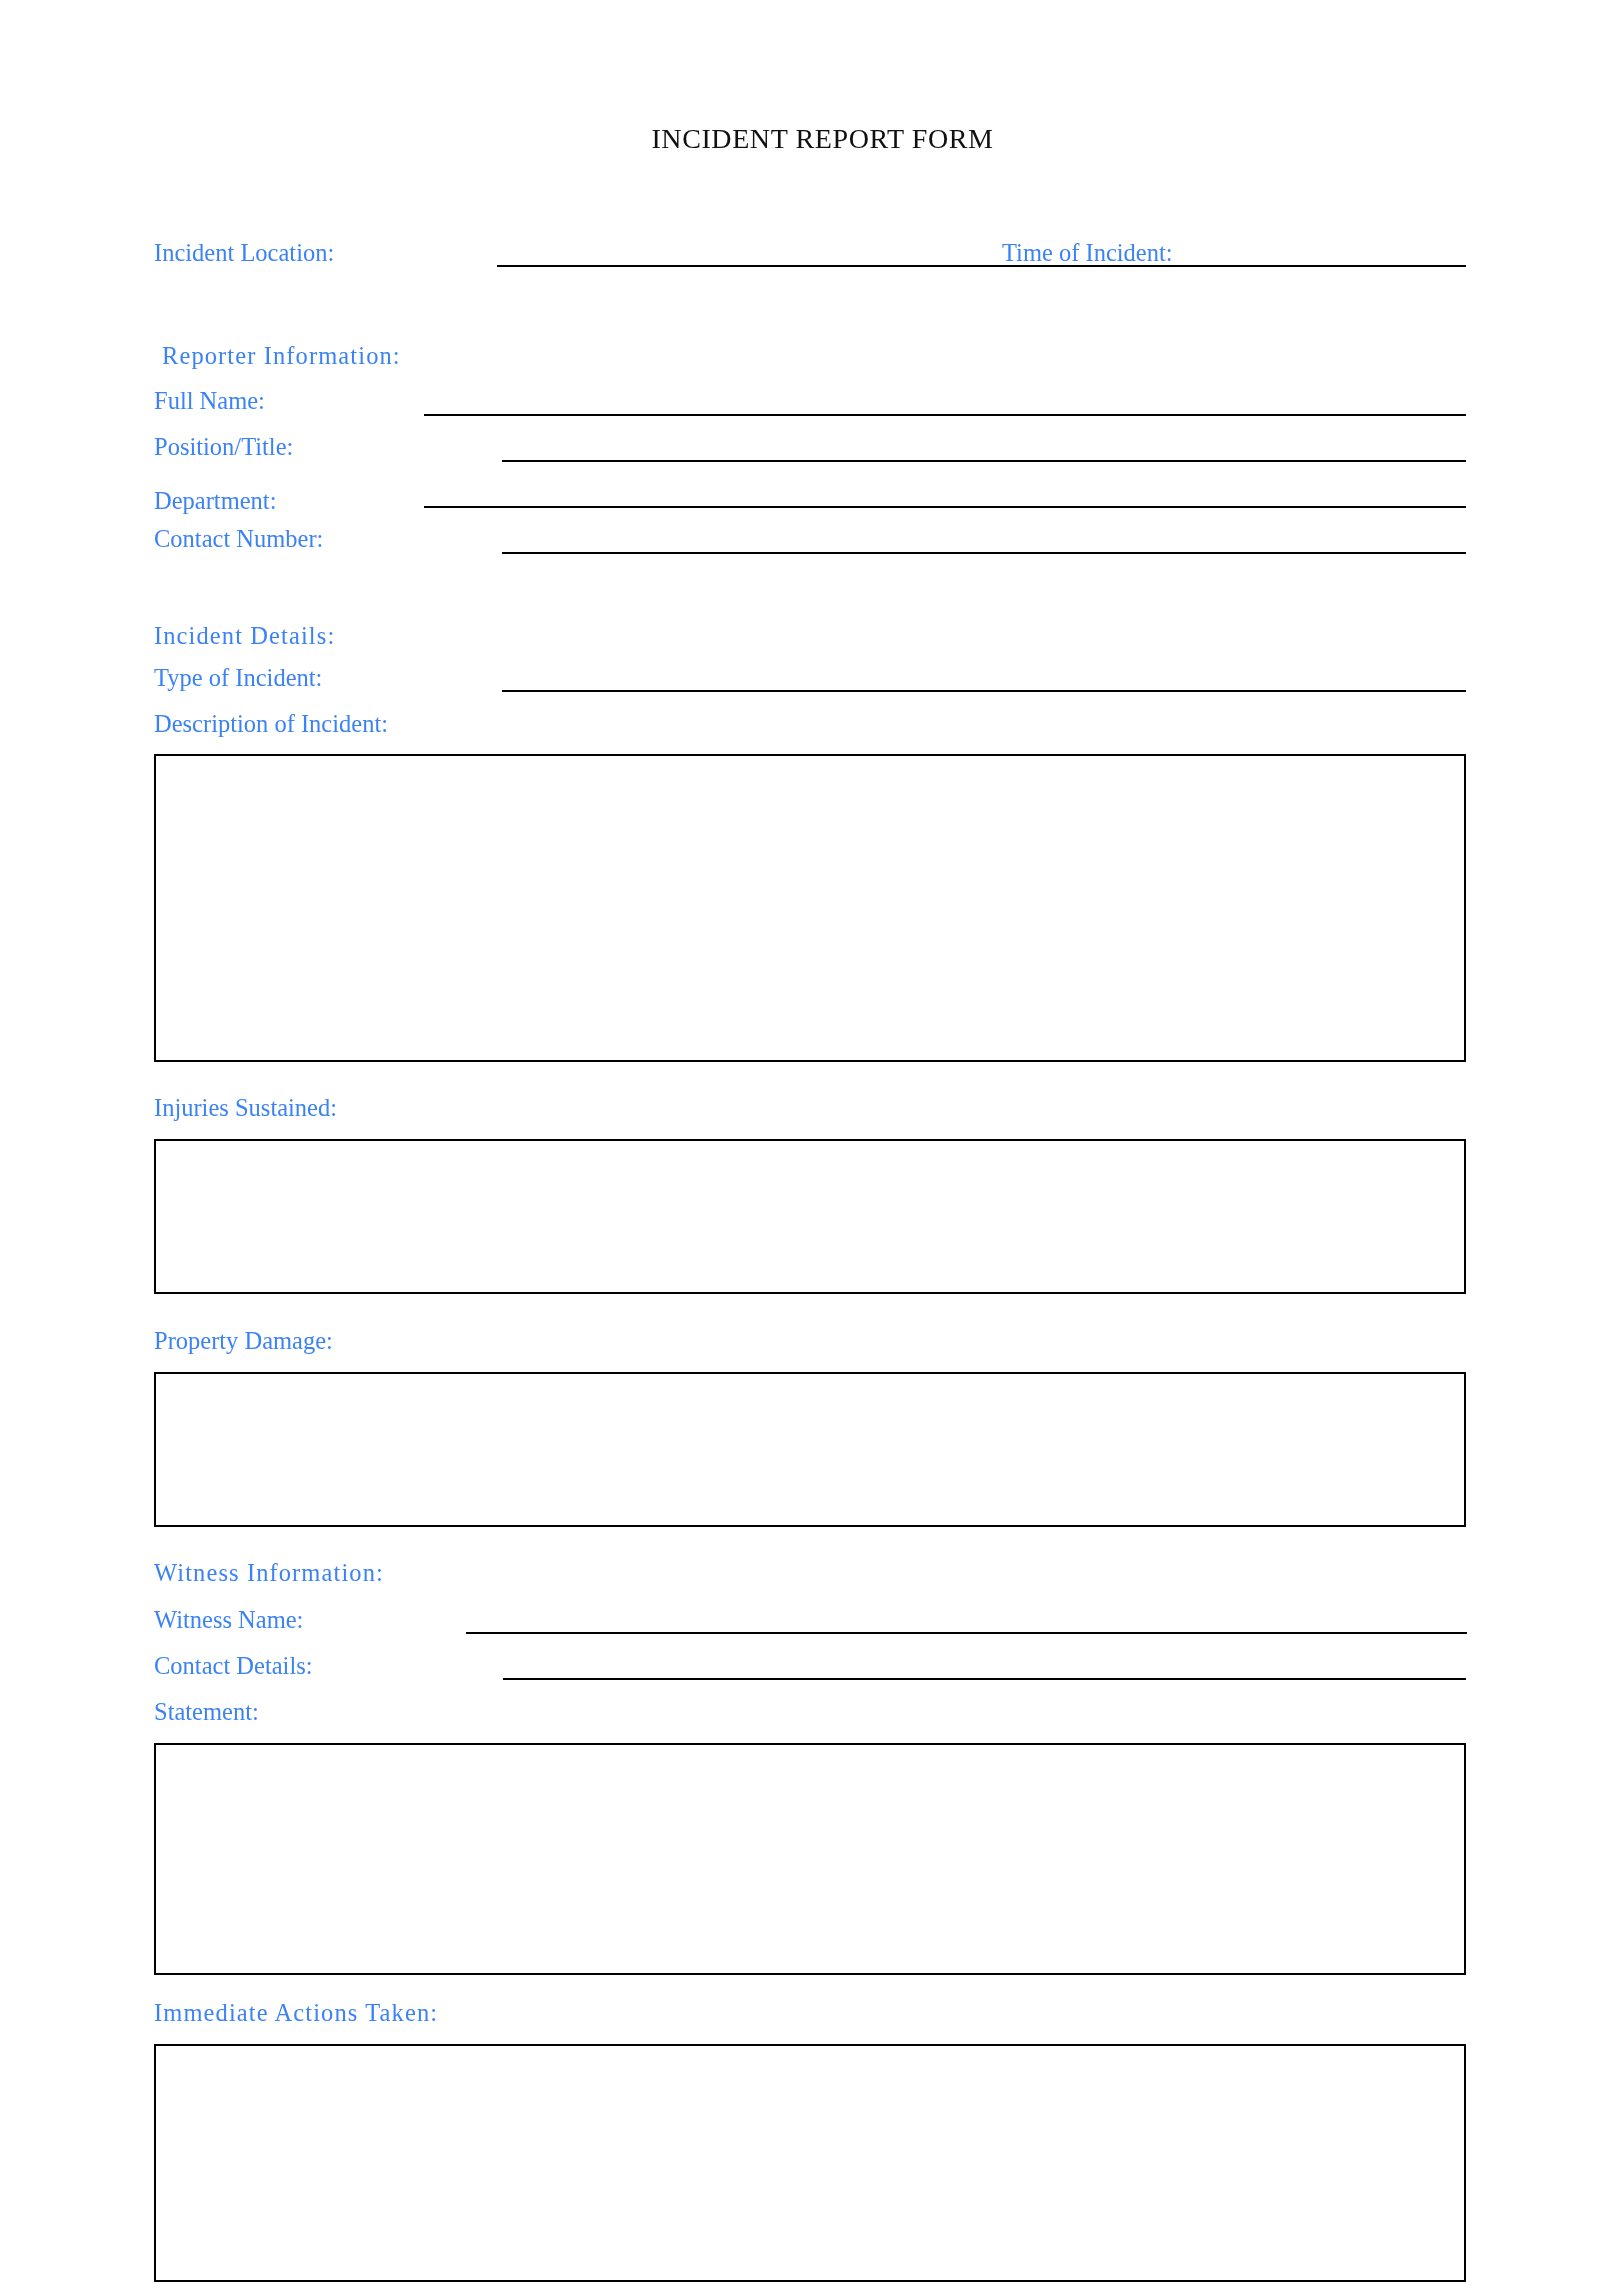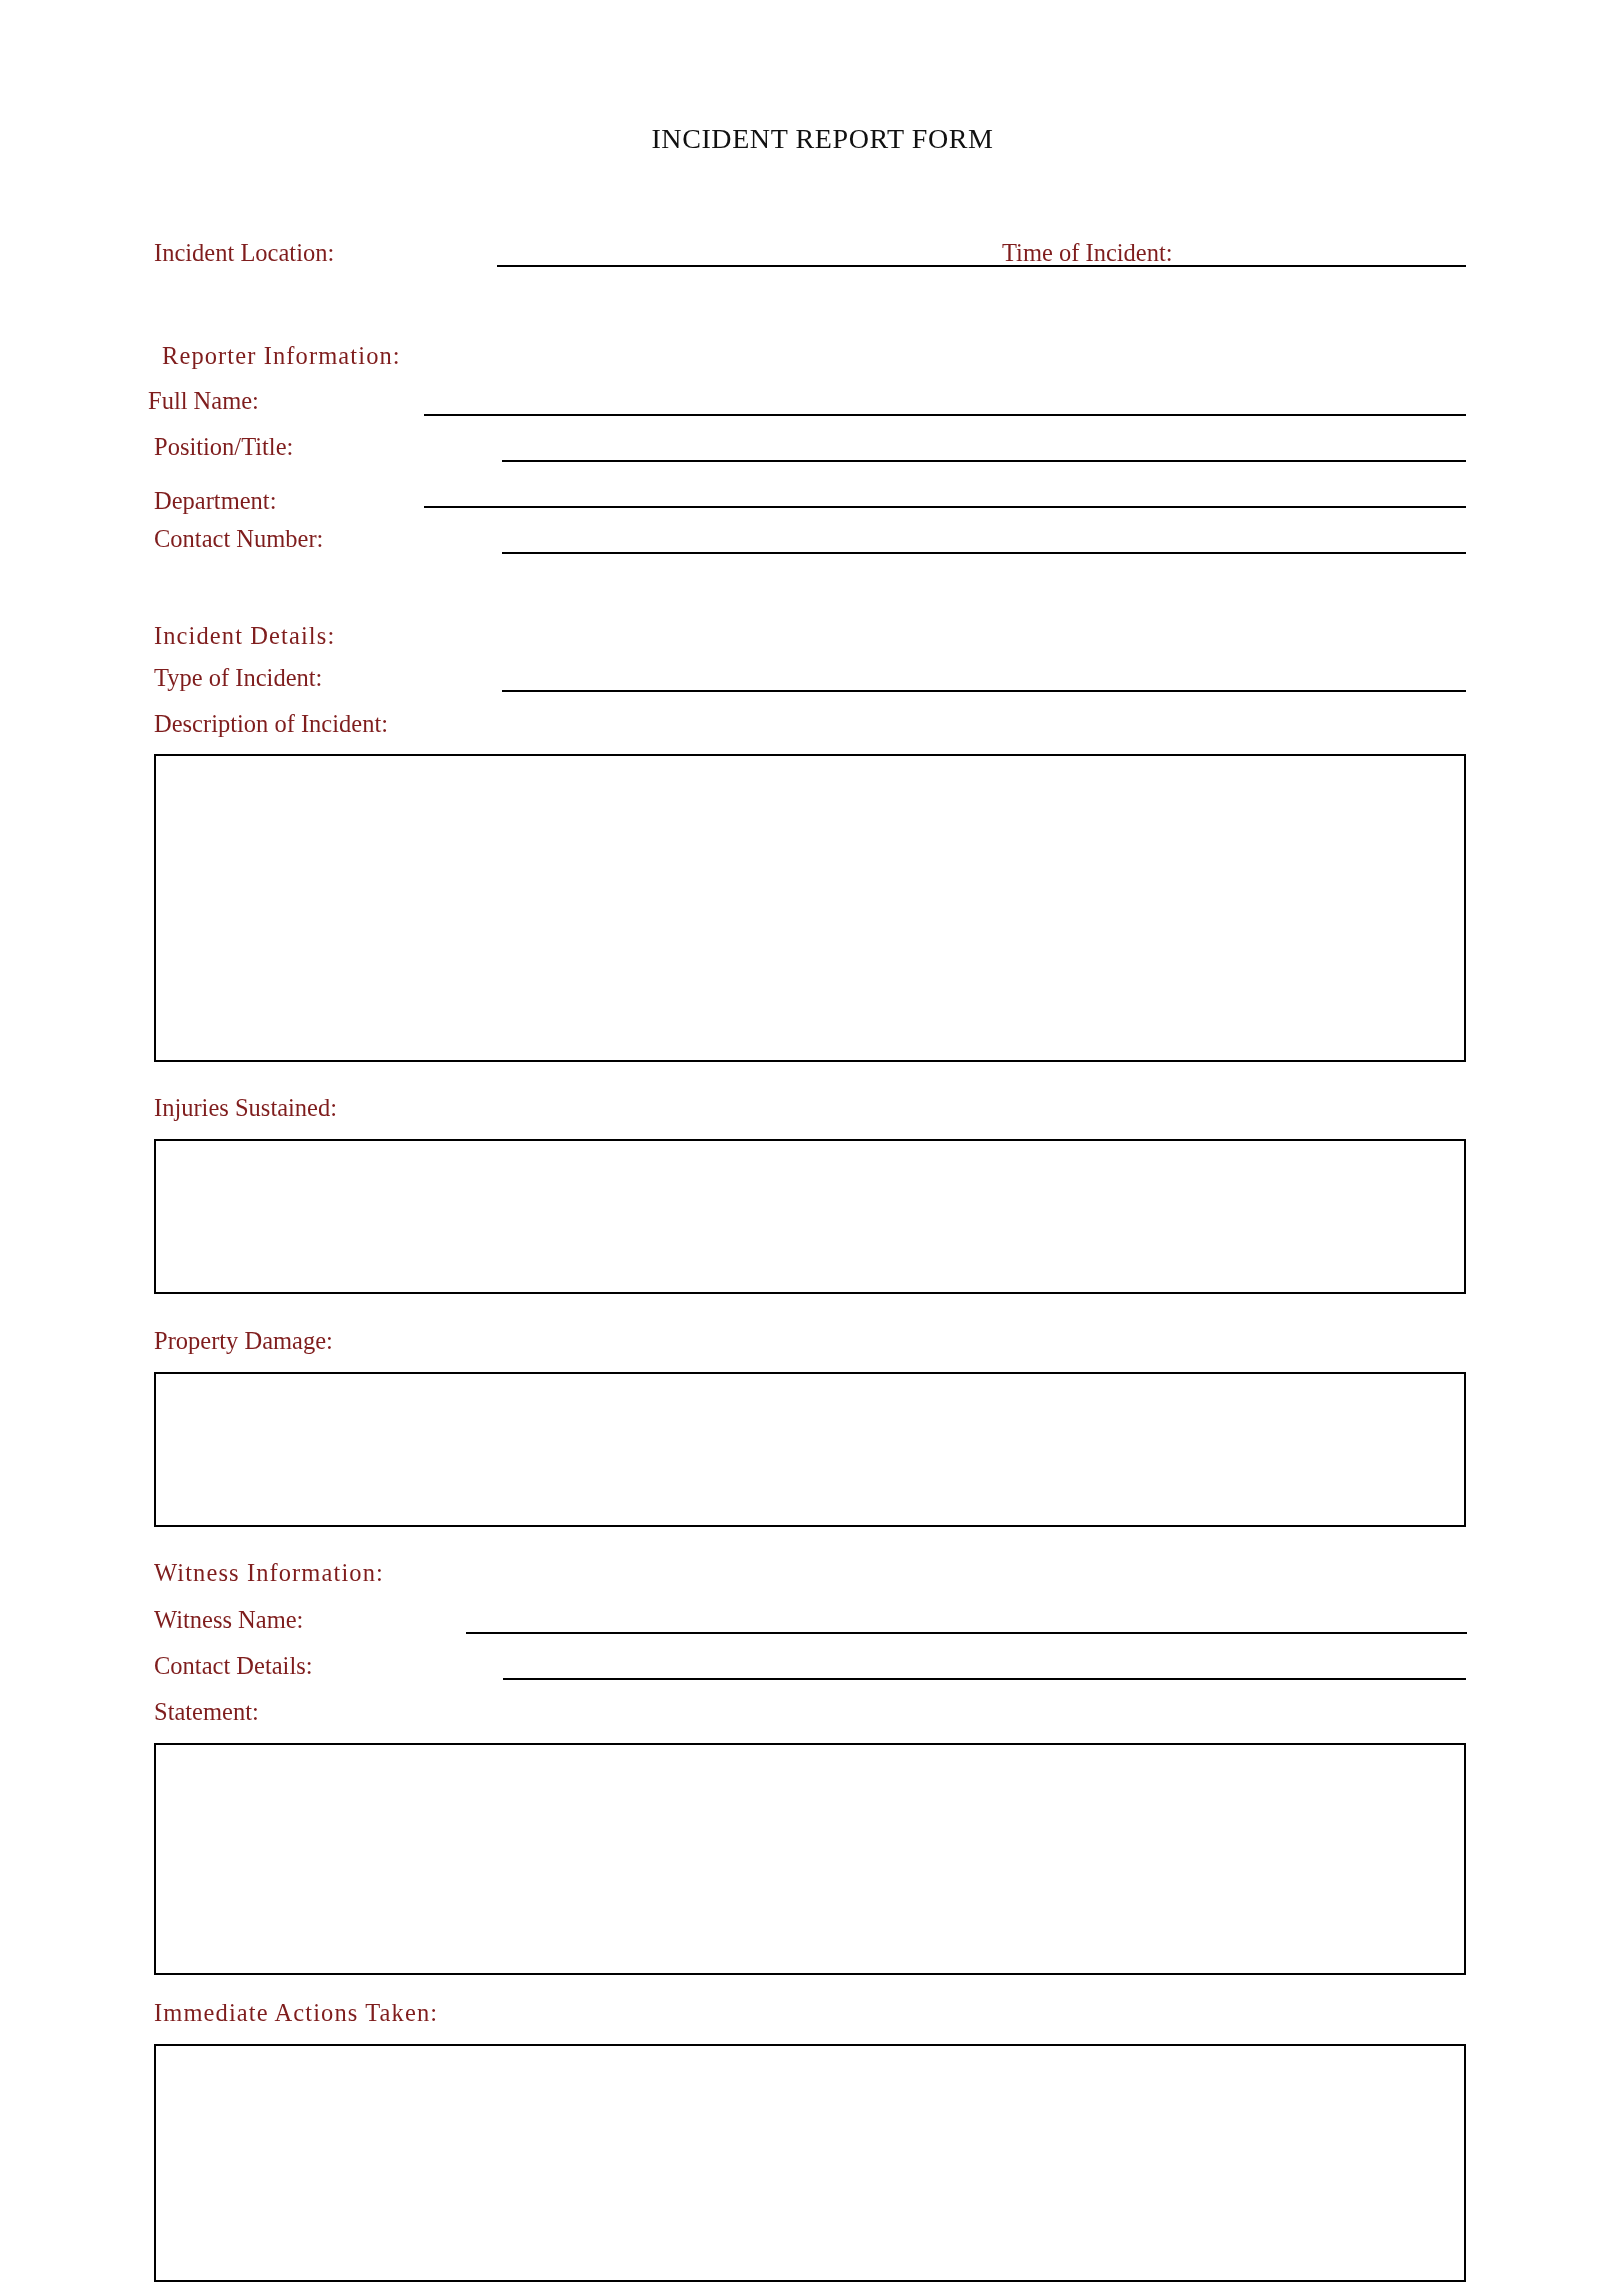--- a/index.html
+++ b/index.html
@@ -28,21 +28,21 @@
     letter-spacing: 0.6px;
     color: #111111;
     white-space: nowrap;
   }
 
   
   .label {
     position: absolute;
     font-size: 24.5px;
     line-height: 29px;
-    color: #7f1d1d;
+    color: #3b82f6;
     white-space: nowrap;
   }
   .label.section {
     letter-spacing: 1.1px;
   }
 
   
   .rule {
     position: absolute;
     height: 0;
@@ -65,21 +65,21 @@
   <div class="form-title">INCIDENT REPORT FORM</div>
 
   <div class="label" style="left:154px; top:238px;">Incident Location:</div>
 
   <div class="label" style="left:1002px; top:238px;text-align:center;">Time of Incident:</div>
 
   <div class="rule" style="left:497px; top:265px; width:969px;"></div>
 
   <div class="label section" style="left:162px; top:341px;">Reporter Information:</div>
 
-  <div class="label" style="left:148px; top:386px;text-align:center;">Full Name:</div>
+  <div class="label" style="left:154px; top:386px;text-align:center;">Full Name:</div>
   <div class="rule" style="left:424px; top:414px; width:1042px;"></div>
 
   <div class="label" style="left:154px; top:432px;">Position/Title:</div>
   <div class="rule" style="left:502px; top:460px; width:964px;"></div>
 
   <div class="label" style="left:154px; top:478px;margin-top:8px;">Department:</div>
   <div class="rule" style="left:424px; top:506px; width:1042px;"></div>
 
   <div class="label" style="left:154px; top:524px;">Contact Number:</div>
   <div class="rule" style="left:502px; top:552px; width:964px;"></div>

